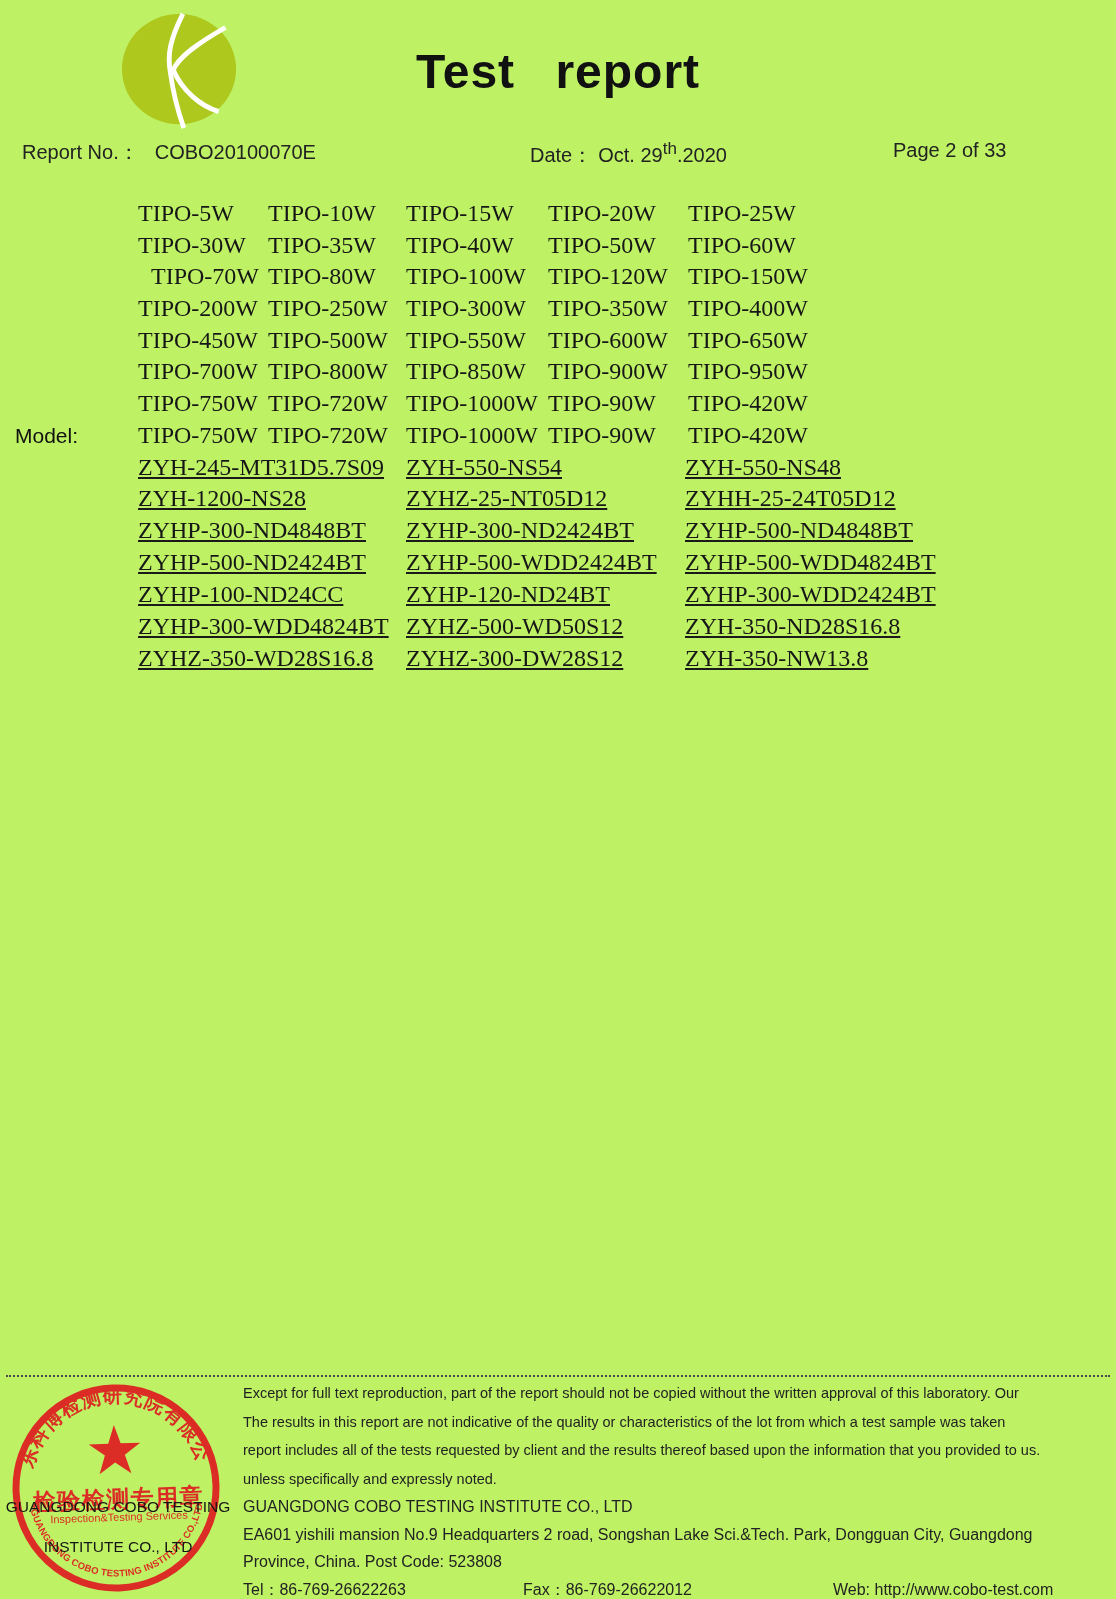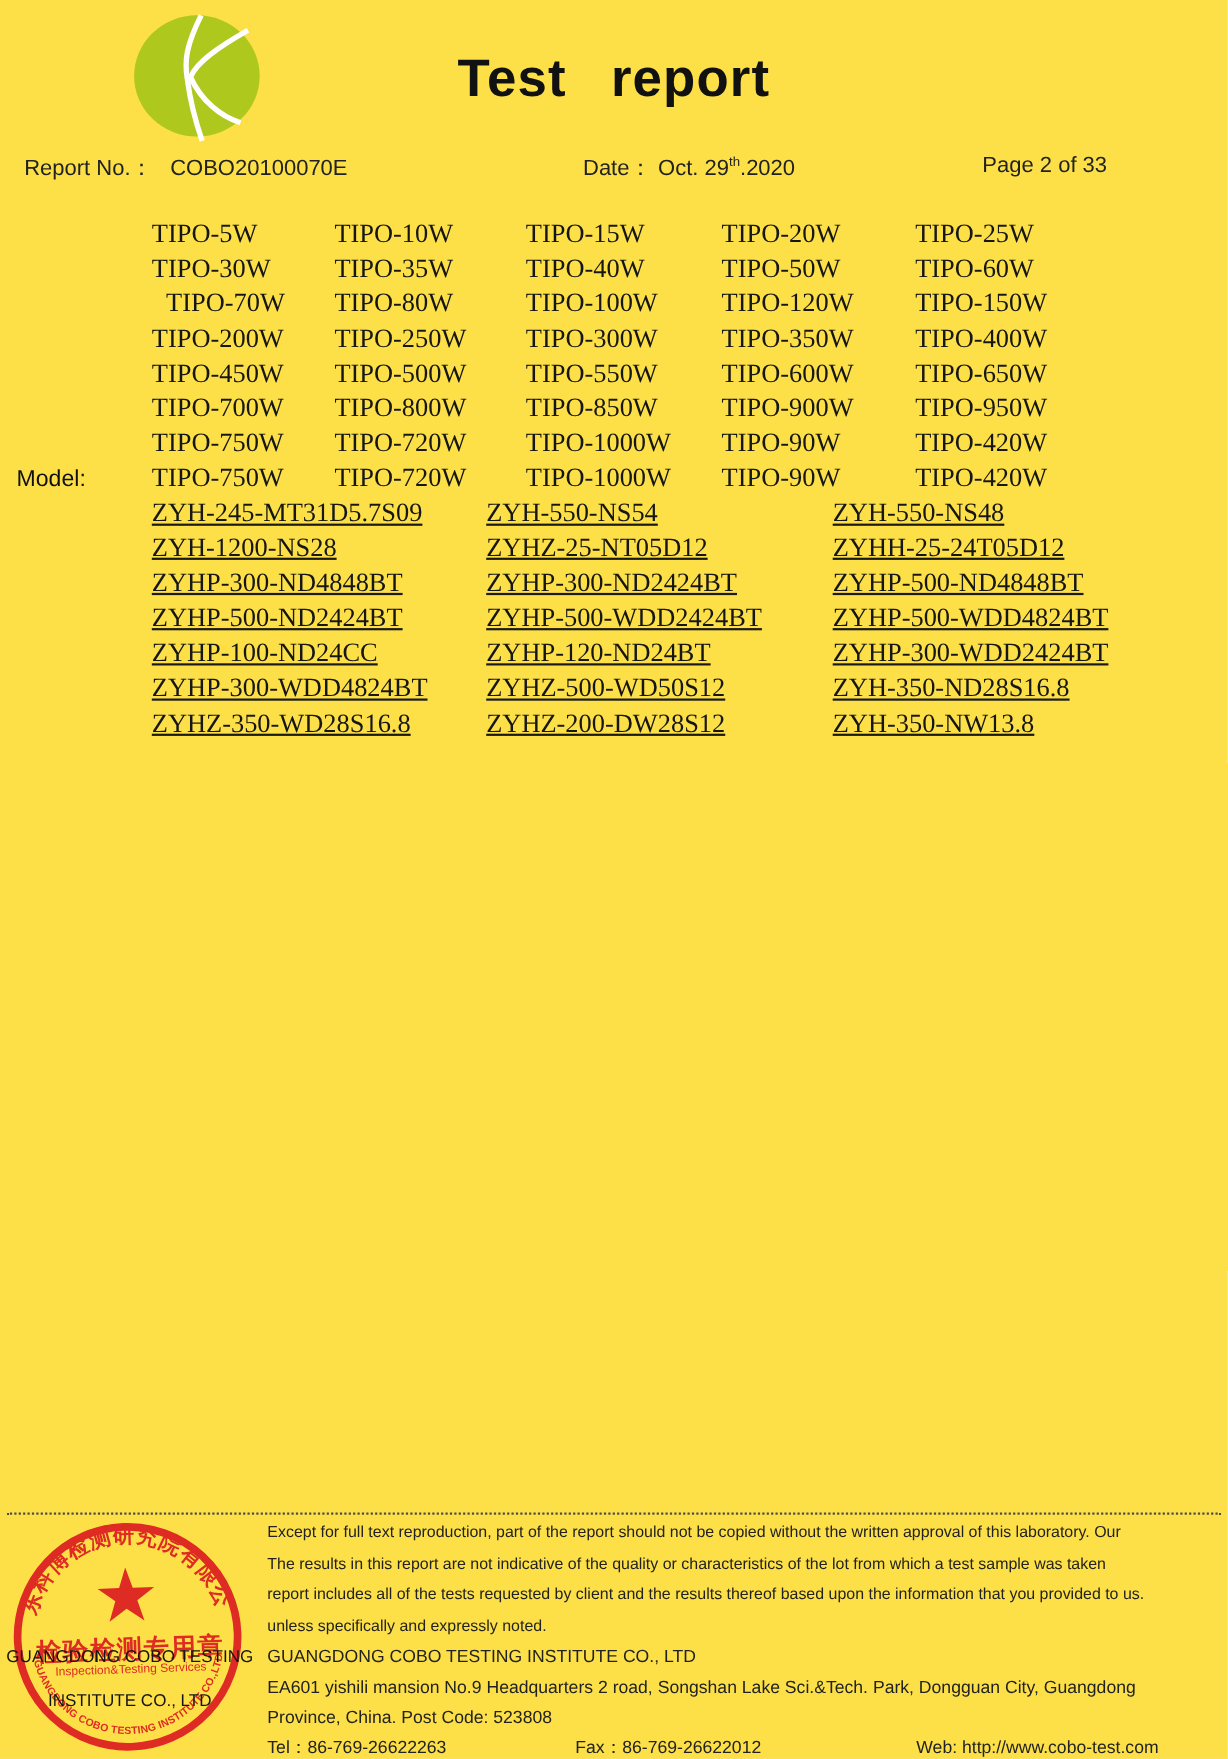--- a/index.html
+++ b/index.html
@@ -1,38 +1,38 @@
 <!DOCTYPE html>
 <html><head>
 <meta charset="utf-8">
 <style>
   html,body { margin:0; padding:0; background:#e8e8e8; }
   .page {
     position:relative; width:1116px; height:1599px; margin:0 auto;
-    background:#fde047; overflow:hidden;
+    background:#bef264; overflow:hidden;
     font-family:"Liberation Sans", sans-serif; color:#1a1a1a;
   }
   
   .logo { position:absolute; left:118px; top:12px; width:122px; height:118px; }
   .title {
     position:absolute; left:0; top:44px; width:100%; text-align:center;
     font-size:48px; font-weight:bold; letter-spacing:1px; word-spacing:26px; color:#111;
   }
   .header-info { position:absolute; left:0; top:139px; width:100%; height:26px; font-size:20px; color:#222; }
   .report-no { position:absolute; left:22px; top:0; }
   .report-no .val { margin-left:16px; }
   .date-field { position:absolute; left:530px; top:0; }
   .date-field .val { margin-left:6px; }
-  .date-field sup { font-size:12px; }
+  .date-field sup { font-size:17px; }
   .page-indicator { position:absolute; left:893px; top:0; }
 
   
   .model-label { position:absolute; left:15px; top:424px; font-size:21px; color:#111; }
   .model-grid { position:absolute; left:138px; top:200px; }
-  .model-row { white-space:nowrap;gap:36px; }
+  .model-row { white-space:nowrap; }
   .tipo-grid .model-row { display:grid; grid-template-columns:130px 138px 142px 140px 220px; height:31.7px; }
   .zyh-grid  .model-row { display:grid; grid-template-columns:268px 279px 330px; height:31.9px;text-decoration:underline; }
   .model-cell { font-family:"Liberation Serif", serif; font-size:24px; color:#161616; white-space:nowrap; }
   .tipo-grid .model-row:nth-child(3) .model-cell:first-child { padding-left:13px; }
 
   
   .divider { position:absolute; left:6px; right:6px; top:1375px; border-top:2px dotted #4a4a4a; }
   .footer-text { position:absolute; left:243px; top:1379px; width:860px; color:#222; }
   .disclaimer-line { font-size:14.5px; line-height:28.5px; white-space:nowrap; }
   .info-line { font-size:16px; line-height:27.5px; white-space:nowrap; }
@@ -159,21 +159,21 @@
           <span class="model-cell">ZYHP-120-ND24BT</span>
           <span class="model-cell">ZYHP-300-WDD2424BT</span>
         </div>
         <div class="model-row">
           <span class="model-cell">ZYHP-300-WDD4824BT</span>
           <span class="model-cell">ZYHZ-500-WD50S12</span>
           <span class="model-cell">ZYH-350-ND28S16.8</span>
         </div>
         <div class="model-row">
           <span class="model-cell">ZYHZ-350-WD28S16.8</span>
-          <span class="model-cell">ZYHZ-200-DW28S12</span>
+          <span class="model-cell">ZYHZ-300-DW28S12</span>
           <span class="model-cell">ZYH-350-NW13.8</span>
         </div>
       </div>
   </div>
 
   <div class="divider"></div>
 
   <div class="footer-text">
     <div class="disclaimer-line">Except for full text reproduction, part of the report should not be copied without the written approval of this laboratory. Our</div>
     <div class="disclaimer-line">The results in this report are not indicative of the quality or characteristics of the lot from which a test sample was taken</div>

